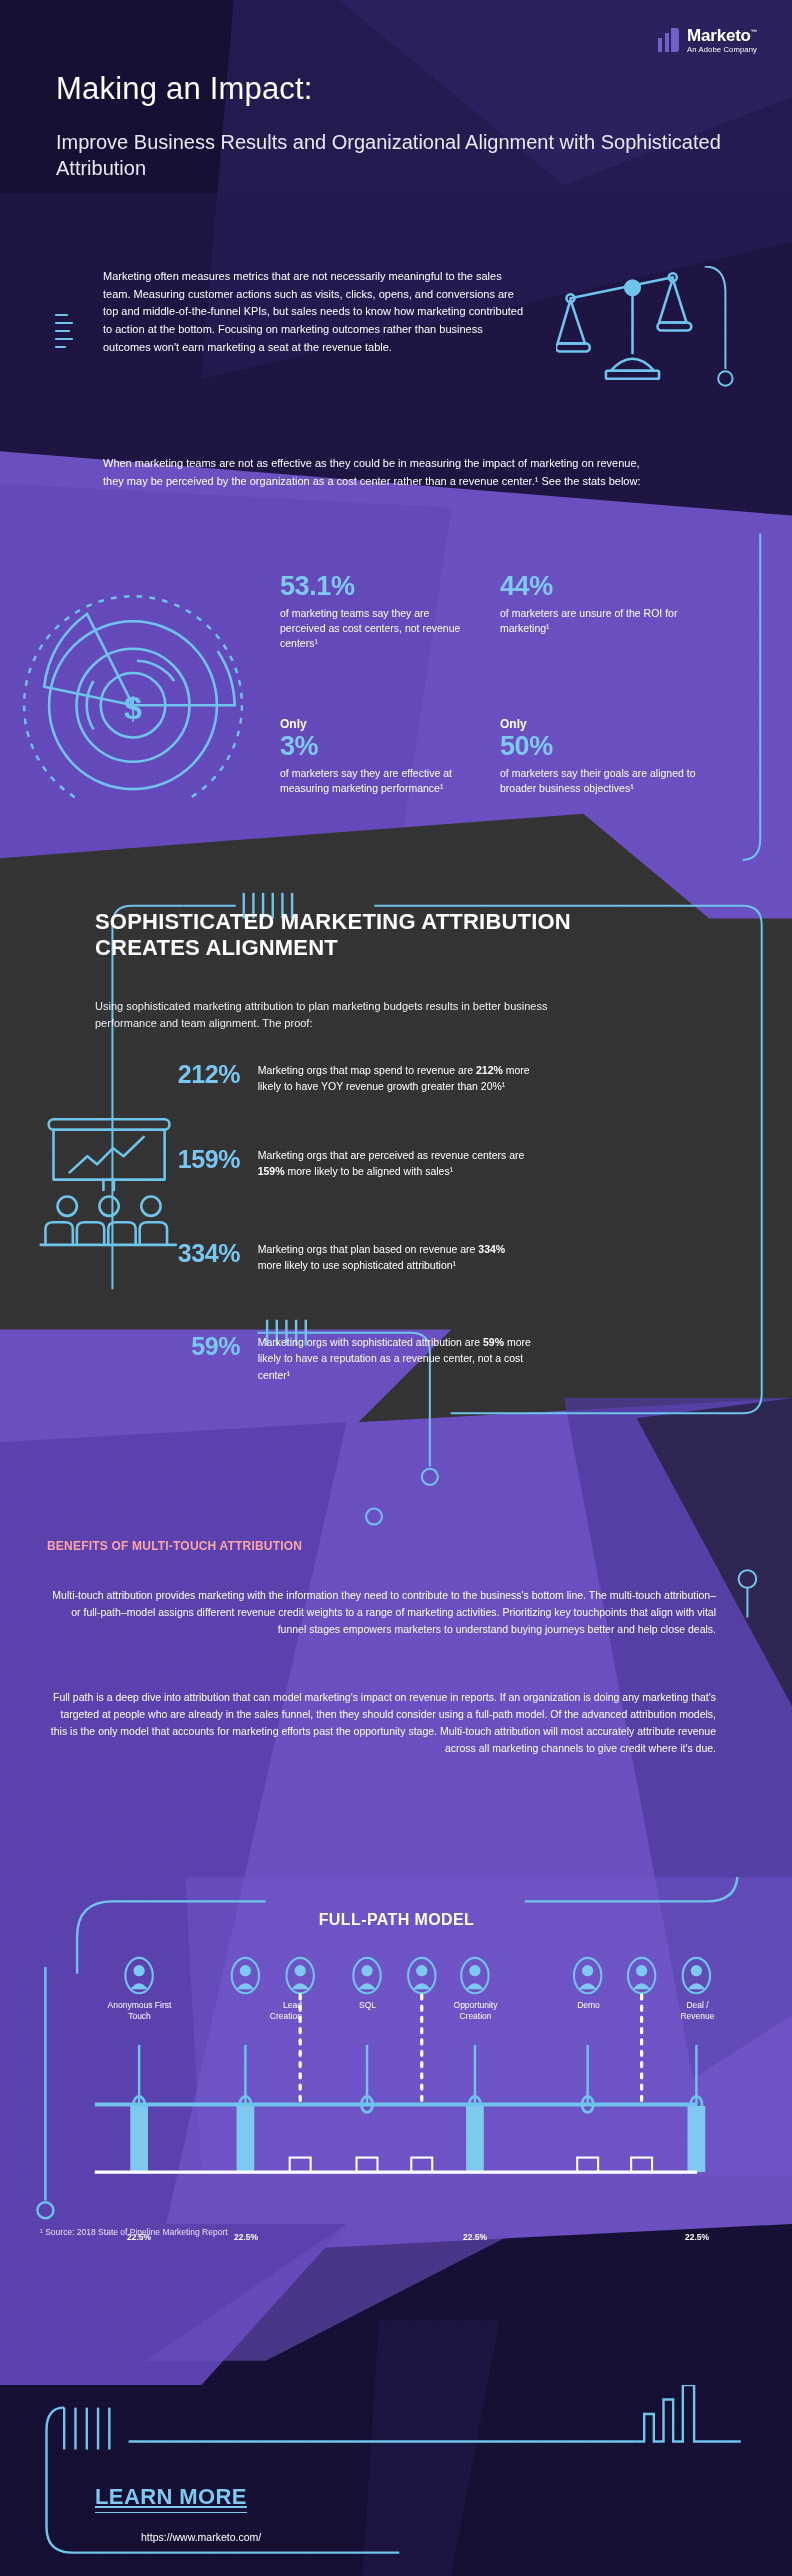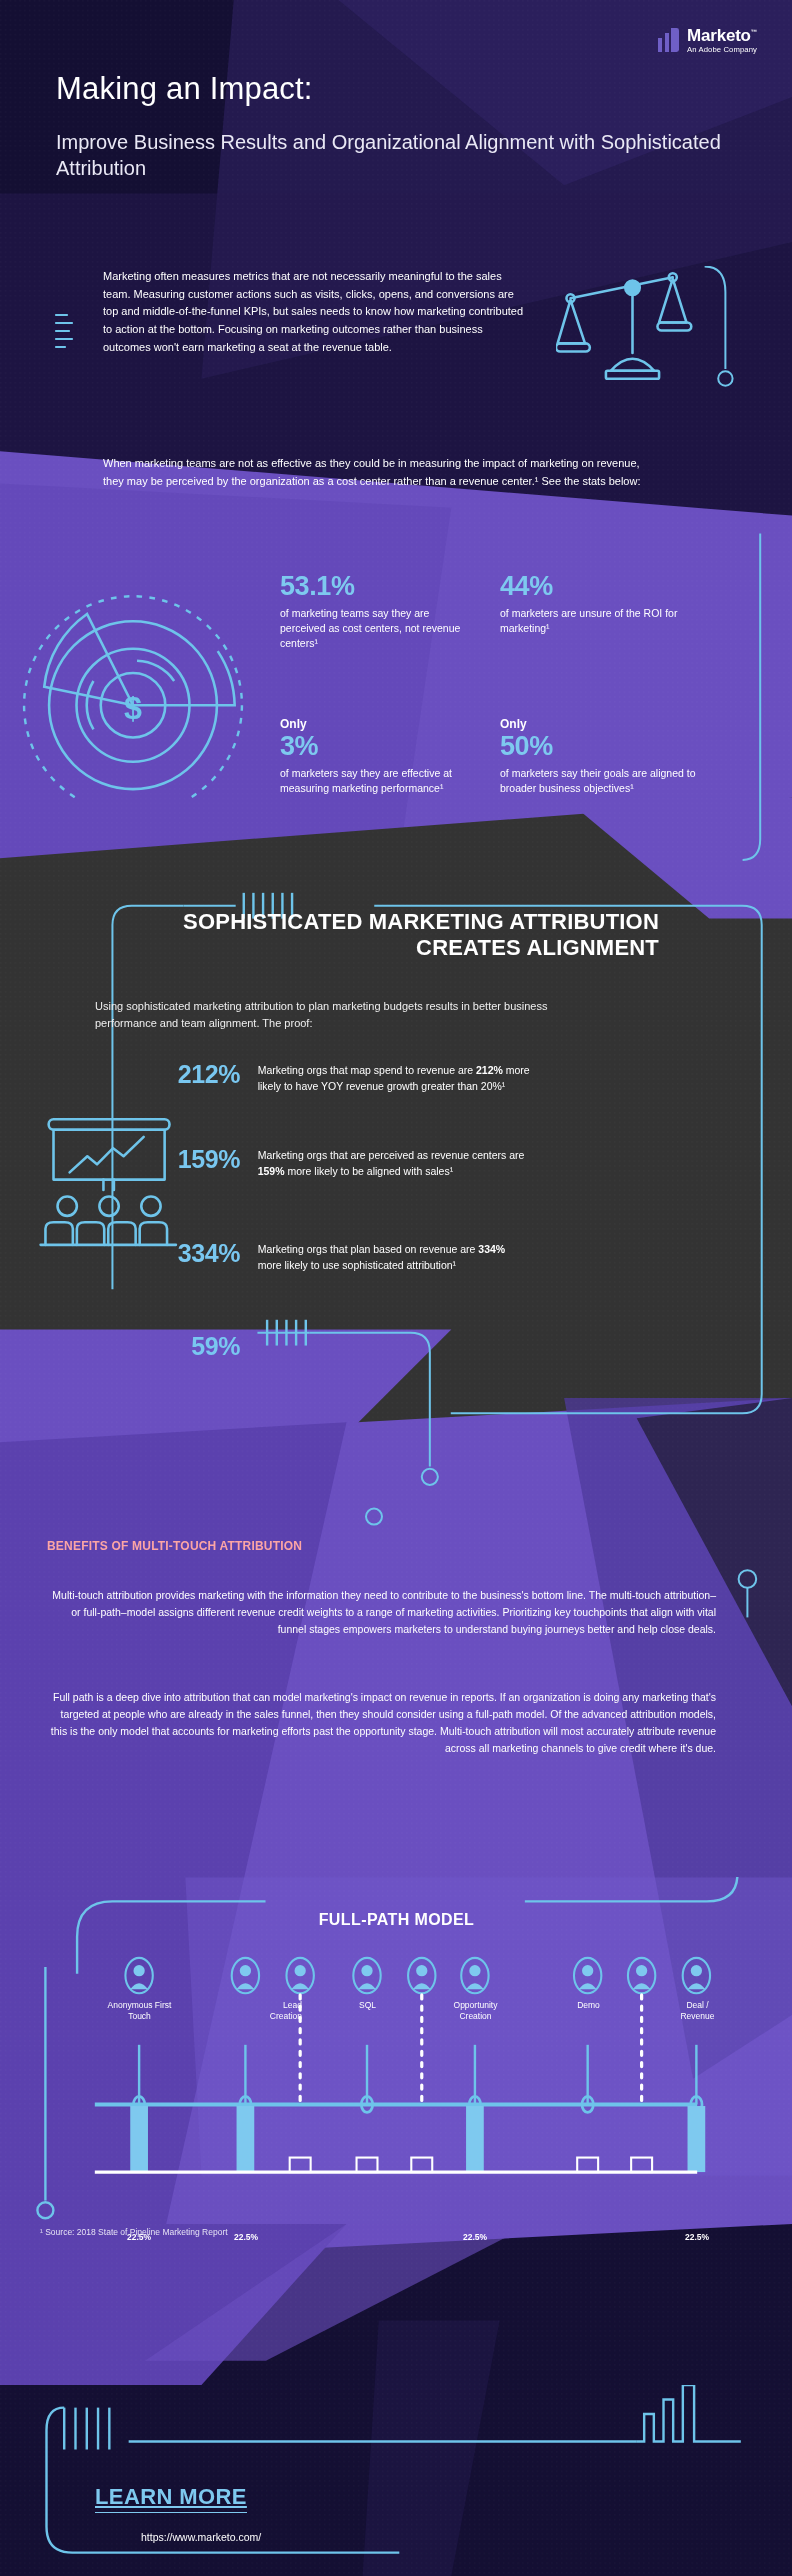--- a/index.html
+++ b/index.html
@@ -62,21 +62,21 @@
   
   .stats-band { position: absolute; left: 0; top: 532px; width: 793px; height: 338px; }
   .stat-cell { position: absolute; }
   .stat-big { font-size: 27px; color: #7ec9ef; font-weight: bold; letter-spacing: -0.4px; line-height: 1; }
   .stat-only { font-size: 12px; color: #ffffff; font-weight: bold; margin-bottom: 1.6px; }
   .stat-desc { font-size: 10.5px; color: #ffffff; line-height: 1.45; margin-top: 6.4px; }
 
   
   .align-head {
     position: absolute; left: 95px; top: 909px; width: 564px;
-    font-size: 22px; color: #ffffff; font-weight: bold; line-height: 1.2; letter-spacing: 0.2px; text-align: right;
+    font-size: 22px; color: #ffffff; font-weight: bold; line-height: 1.2; letter-spacing: 0.2px;
   }
   .align-sub {
     position: absolute; left: 95px; top: 998px; width: 516px;
     font-size: 11px; color: #efefef; line-height: 1.5;
   }
   .proof-row { position: absolute; display: flex; align-items: flex-start; }
   .proof-num {
     width: 95px; text-align: right; font-size: 25px; color: #79c7f0;
     font-weight: bold; line-height: 1; letter-spacing: -0.4px; flex: none;
   }
@@ -315,20 +315,21 @@
   <div class="proof-row" style="left:145px; top:1147px;">
     <div class="proof-num">159%</div>
     <div class="proof-txt">Marketing orgs that are perceived as revenue centers are <b>159%</b> more likely to be aligned with sales¹</div>
   </div>
   <div class="proof-row" style="left:145px; top:1241px;">
     <div class="proof-num">334%</div>
     <div class="proof-txt">Marketing orgs that plan based on revenue are <b>334%</b> more likely to use sophisticated attribution¹</div>
   </div>
   <div class="proof-row" style="left:145px; top:1334px;">
     <div class="proof-num">59%</div>
+    <div class="proof-txt">Marketing orgs with sophisticated attribution are <b>59%</b> more likely to have a reputation as a revenue center, not a cost center¹</div>
   </div>
 
   <svg style="position:absolute; left:346px; top:1499px; width:56px; height:40px;" viewBox="0 0 70 50">
     <circle cx="35" cy="22" r="10" stroke="#6ec4ea" stroke-width="2.5" fill="none"></circle>
   </svg>
   <svg style="position:absolute; left:725px; top:1555px; width:56px; height:64px;" viewBox="0 0 70 80">
     <circle cx="28" cy="30" r="11" stroke="#6ec4ea" stroke-width="2.5" fill="none"></circle>
     <path d="M28 41 L28 78" stroke="#6ec4ea" stroke-width="2.5" fill="none"></path>
   </svg>
 

